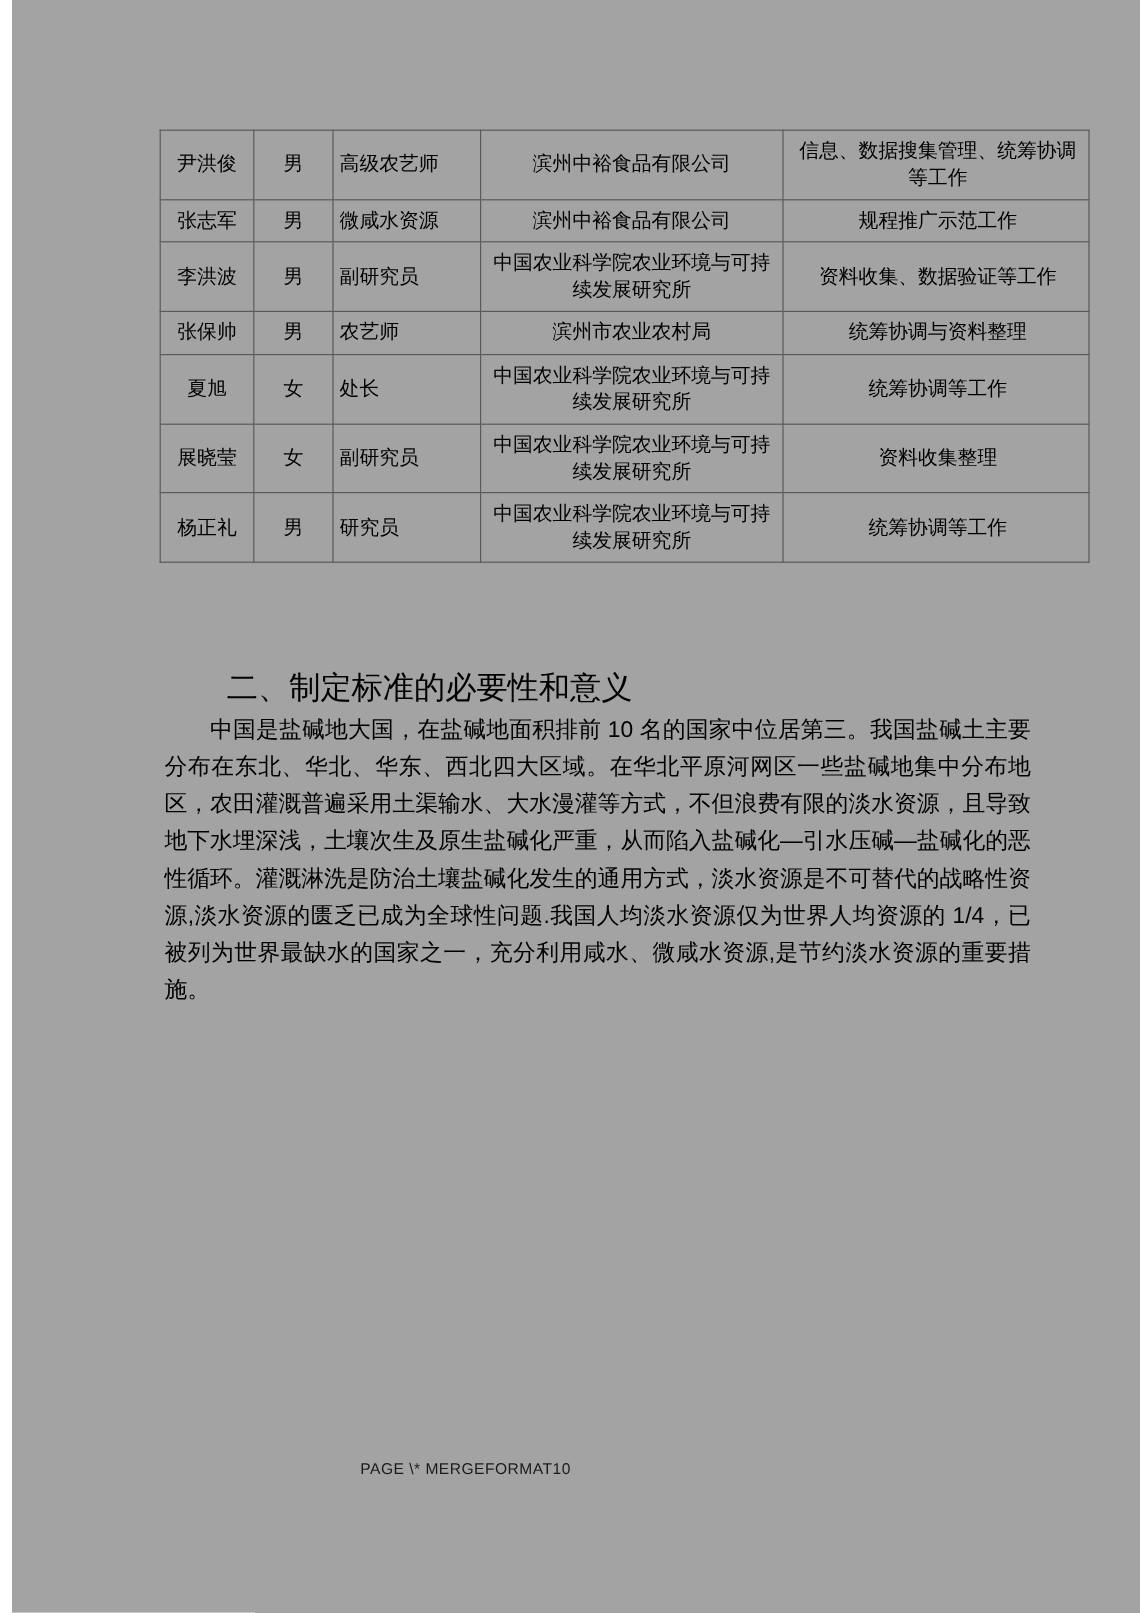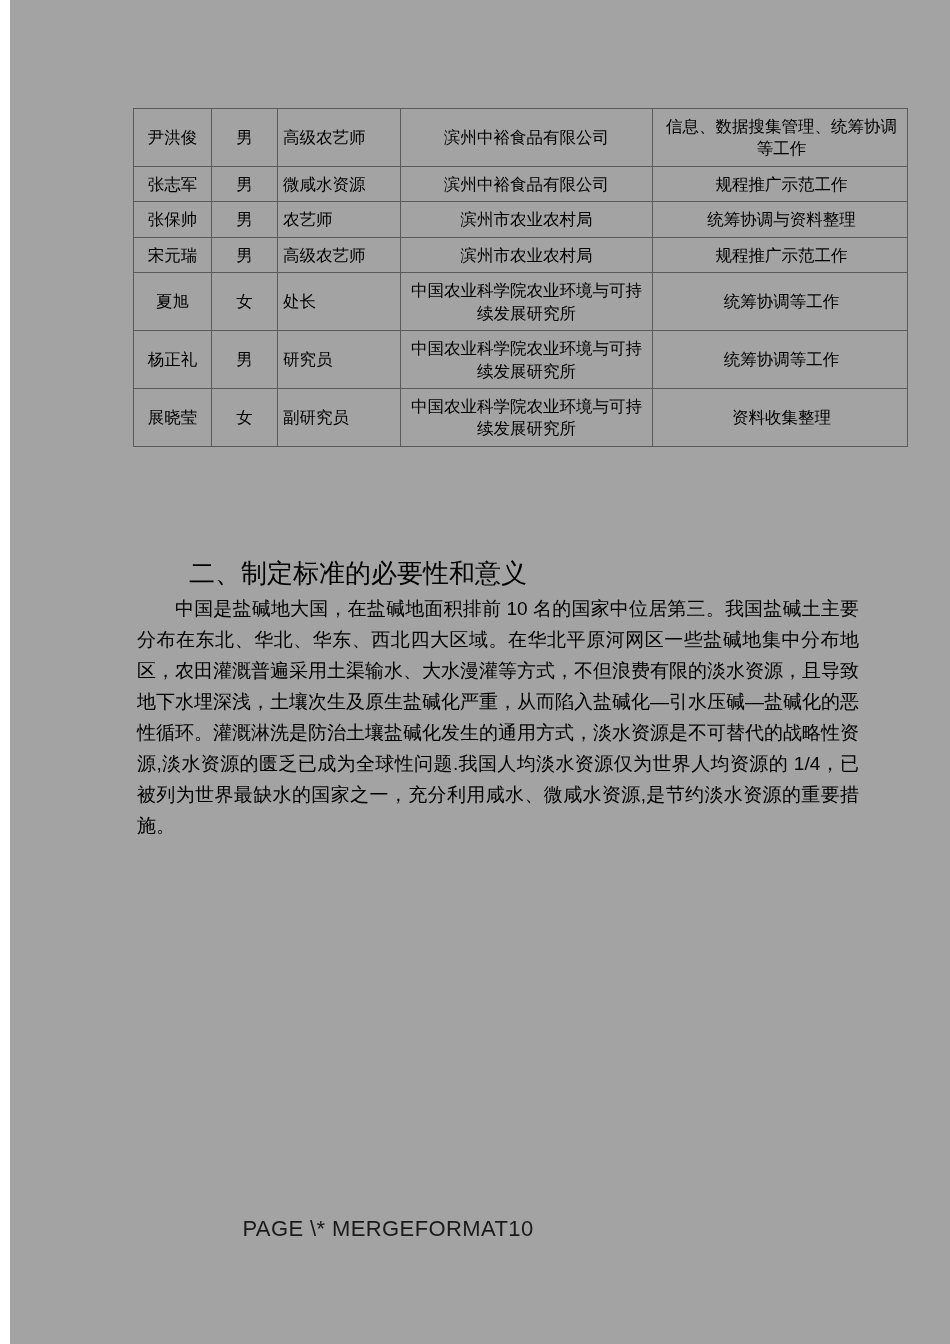--- a/index.html
+++ b/index.html
@@ -79,21 +79,21 @@
     text-align: justify;
   }
 
   
   .footer {
     position: absolute;
     left: 0;
     top: 1216px;
     width: 756px;
     text-align: center;
-    font-size: 22px;
+    font-size: 13px;
     letter-spacing: 0.4px;
     color: #1a1a1a;
     font-family: "Liberation Sans", "DejaVu Sans", sans-serif;
   }
 </style>
 </head>
 <body>
 
 <div class="page">
 
@@ -110,61 +110,61 @@
         </tr>
 
         <tr>
           <td class="c-name">张志军</td>
           <td class="c-sex">男</td>
           <td class="c-title">微咸水资源</td>
           <td class="c-org">滨州中裕食品有限公司</td>
           <td class="c-duty">规程推广示范工作</td>
         </tr>
 
+        <tr>
+          <td class="c-name">李洪波</td>
+          <td class="c-sex">男</td>
+          <td class="c-title">副研究员</td>
+          <td class="c-org">中国农业科学院农业环境与可持续发展研究所</td>
+          <td class="c-duty">资料收集、数据验证等工作</td>
+        </tr>
 
 
         <tr>
           <td class="c-name">张保帅</td>
           <td class="c-sex">男</td>
           <td class="c-title">农艺师</td>
           <td class="c-org">滨州市农业农村局</td>
           <td class="c-duty">统筹协调与资料整理</td>
         </tr>
 
 
-        <tr>
-          <td class="c-name">宋元瑞</td>
-          <td class="c-sex">男</td>
-          <td class="c-title">高级农艺师</td>
-          <td class="c-org">滨州市农业农村局</td>
-          <td class="c-duty">规程推广示范工作</td>
-        </tr>
 
         <tr>
           <td class="c-name">夏旭</td>
           <td class="c-sex">女</td>
           <td class="c-title">处长</td>
           <td class="c-org">中国农业科学院农业环境与可持续发展研究所</td>
           <td class="c-duty">统筹协调等工作</td>
         </tr>
 
         <tr>
+          <td class="c-name">展晓莹</td>
+          <td class="c-sex">女</td>
+          <td class="c-title">副研究员</td>
+          <td class="c-org">中国农业科学院农业环境与可持续发展研究所</td>
+          <td class="c-duty">资料收集整理</td>
+        </tr>
+
+        <tr>
           <td class="c-name">杨正礼</td>
           <td class="c-sex">男</td>
           <td class="c-title">研究员</td>
           <td class="c-org">中国农业科学院农业环境与可持续发展研究所</td>
           <td class="c-duty">统筹协调等工作</td>
-        </tr>
-
-        <tr>
-          <td class="c-name">展晓莹</td>
-          <td class="c-sex">女</td>
-          <td class="c-title">副研究员</td>
-          <td class="c-org">中国农业科学院农业环境与可持续发展研究所</td>
-          <td class="c-duty">资料收集整理</td>
         </tr>
 
       </tbody>
     </table>
   </div>
 
   <div class="body-text">
     <div class="heading-2">二、制定标准的必要性和意义</div>
     <p class="para">中国是盐碱地大国，在盐碱地面积排前 10 名的国家中位居第三。我国盐碱土主要分布在东北、华北、华东、西北四大区域。在华北平原河网区一些盐碱地集中分布地区，农田灌溉普遍采用土渠输水、大水漫灌等方式，不但浪费有限的淡水资源，且导致地下水埋深浅，土壤次生及原生盐碱化严重，从而陷入盐碱化—引水压碱—盐碱化的恶性循环。灌溉淋洗是防治土壤盐碱化发生的通用方式，淡水资源是不可替代的战略性资源,淡水资源的匮乏已成为全球性问题.我国人均淡水资源仅为世界人均资源的 1/4，已被列为世界最缺水的国家之一，充分利用咸水、微咸水资源,是节约淡水资源的重要措施。</p>
   </div>

